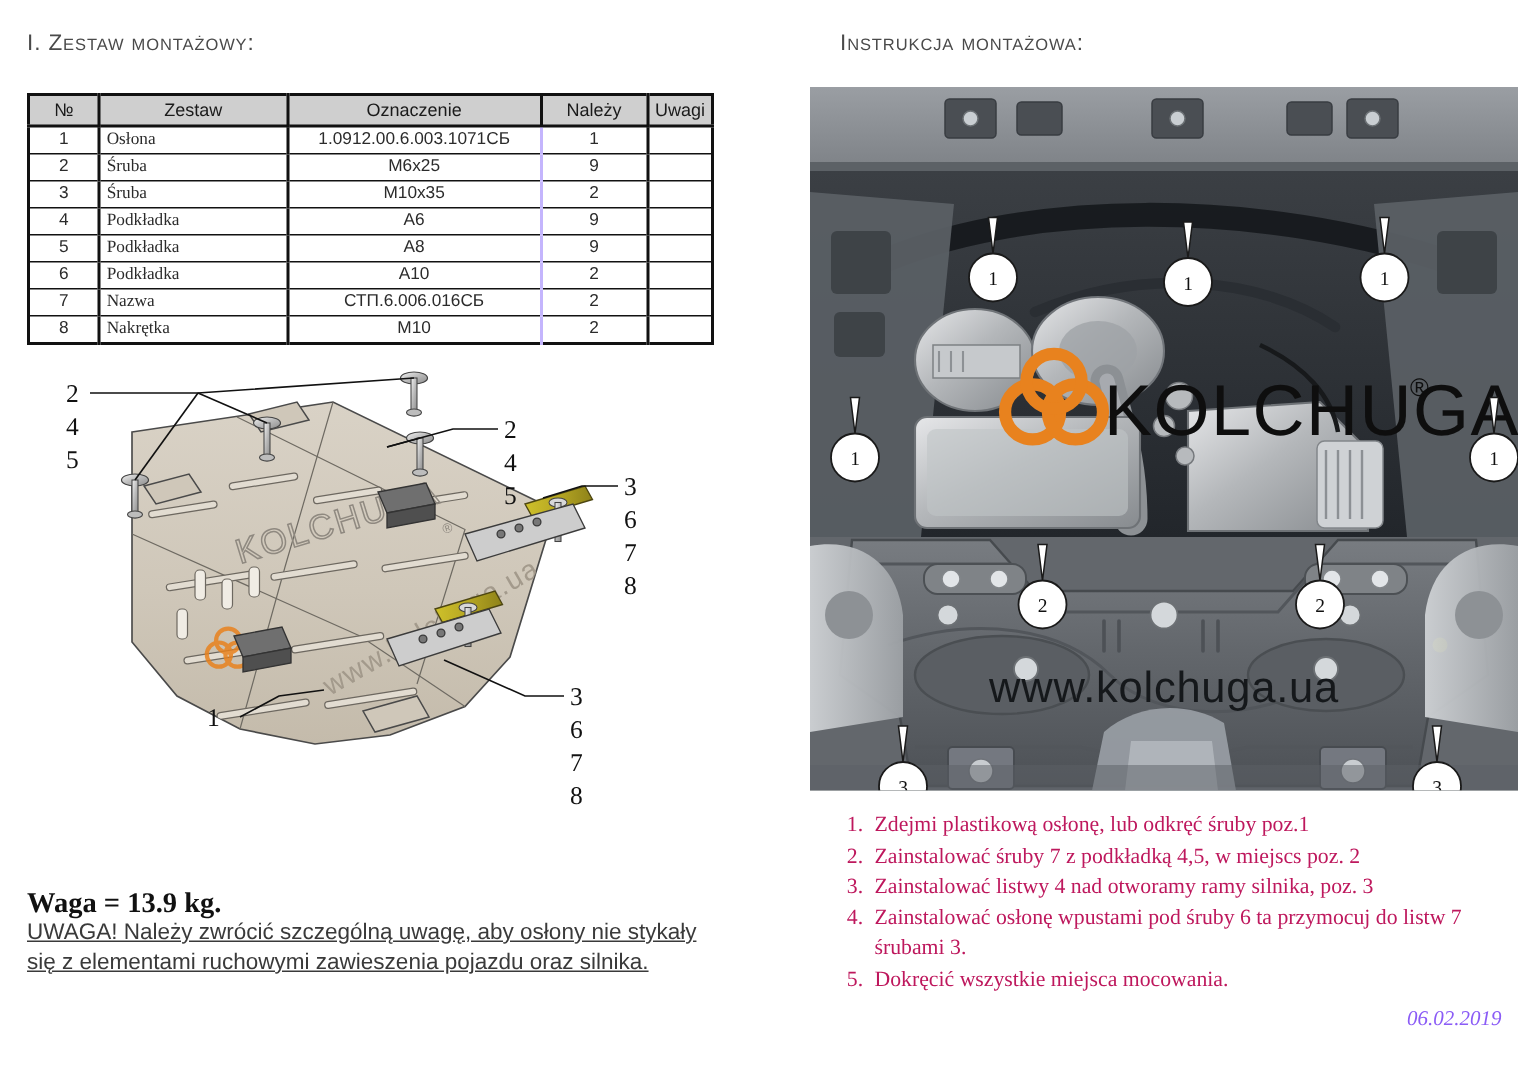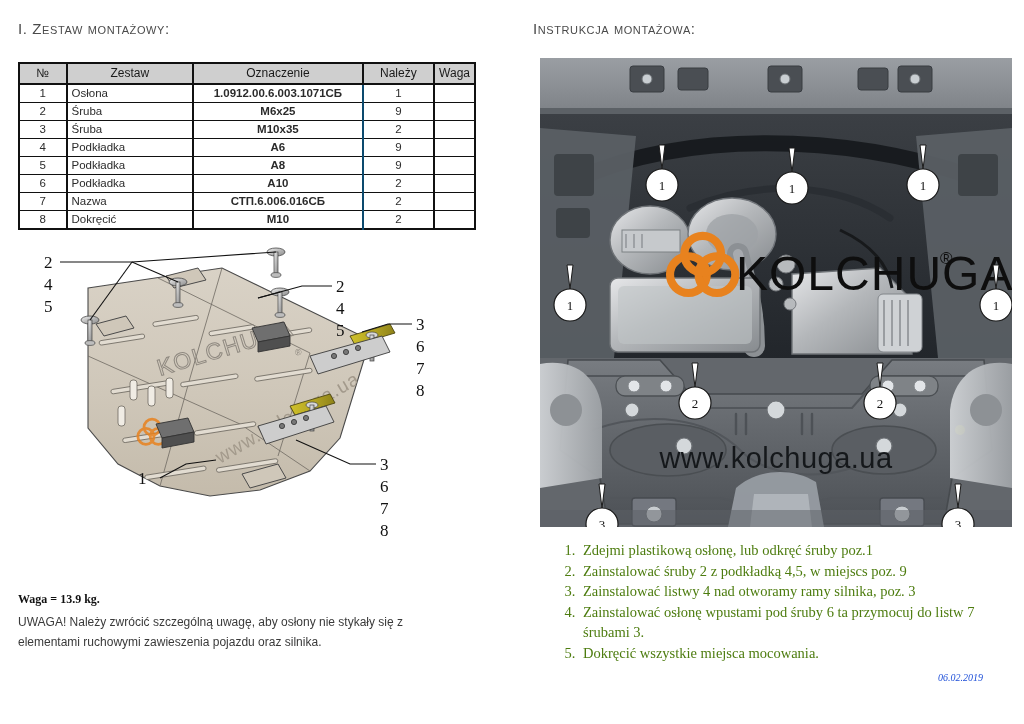--- a/index.html
+++ b/index.html
@@ -10,21 +10,21 @@
   .page{position:absolute;inset:0;}
 
   
   .sec-head{
     position:absolute;
     font-family:"Liberation Sans",sans-serif;
     font-size:15px;letter-spacing:.6px;color:#4a4a4a;
     font-variant:small-caps;white-space:nowrap;
   }
   #head-left{left:18px;top:20px;}
-  #head-right{left:533px;top:20px;}
+  #head-right{left:560px;top:20px;}
 
   
   .tbl{
     position:absolute;left:18px;top:62px;width:458px;
     border-collapse:collapse;border:2px solid #111;
     font-size:11.5px;color:#2b2b2b;background:#fff;
   }
   .tbl th,.tbl td{
     border:1px solid #111;height:17px;line-height:17px;padding:0 4px;
     font-weight:normal;
@@ -32,83 +32,83 @@
   .tbl thead th{
     background:#cfcfcf;color:#1a1a1a;text-align:center;font-size:12px;
     border-bottom:2px solid #111;height:19px;line-height:19px;
   }
   .c-no{width:38px;text-align:center;}
   .c-name{width:118px;text-align:left;}
   .c-mark{width:160px;text-align:center;}
   .c-qty{width:62px;text-align:center;}
   .c-rem{width:auto;text-align:center;}
   .tbl tbody td.c-no{border-right:2px solid #111;}
-  .tbl tbody td.c-name{border-right:2px solid #111;}
-  .tbl tbody td.c-mark{border-right:2px solid #0c4a6e;font-weight:bold;}
+  .tbl tbody td.c-name{border-right:2px solid #111;font-family:Liberation Serif, serif;}
+  .tbl tbody td.c-mark{border-right:2px solid #c4b5fd;}
   .tbl tbody td.c-qty{border-right:2px solid #111;}
   .tbl thead th.c-no,.tbl thead th.c-name,
   .tbl thead th.c-mark,.tbl thead th.c-qty{border-right:2px solid #111;}
 
   
   #drawing{position:absolute;left:10px;top:228px;width:480px;height:330px;}
   #drawing svg{display:block;}
   .lbl{
     font-family:"Liberation Serif",serif;font-size:17px;fill:#111;
   }
 
   
   #weight{
     position:absolute;left:18px;top:592px;
-    font-family:"Liberation Serif",serif;font-weight:bold;font-size:12px;color:#111;
+    font-family:"Liberation Serif",serif;font-weight:bold;font-size:19px;color:#111;
   }
   #warn{
     position:absolute;left:18px;top:612px;width:450px;
-    font-size:12px;line-height:20px;color:#3a3a3a;
+    font-size:15px;line-height:20px;color:#3a3a3a;text-decoration:underline;
   }
 
   
   #photo{
     position:absolute;left:540px;top:58px;width:472px;height:469px;
     overflow:hidden;background:#6d7176;
   }
   #photo svg{display:block;}
 
   
   .cal-txt{font-family:"Liberation Serif",serif;font-size:13px;fill:#111;text-anchor:middle;}
 
   
   #steps{
     position:absolute;left:555px;top:540px;width:460px;
-    font-family:"Liberation Serif",serif;font-size:14.5px;color:#4d7c0f;
+    font-family:"Liberation Serif",serif;font-size:14.5px;color:#be185d;
   }
   #steps ol{margin:0;padding-left:24px;}
   #steps li{line-height:20.5px;margin:0;padding-left:4px;}
 
   
   #date{
     position:absolute;left:938px;top:672px;
-    font-family:"Liberation Serif",serif;font-style:italic;font-size:10px;color:#1d4ed8;
+    font-family:"Liberation Serif",serif;font-style:italic;font-size:14px;color:#8b5cf6;
   }
 </style>
 </head>
 <body>
 
 <div class="page">
 
   <div class="sec-head" id="head-left">I. Zestaw montażowy:</div>
   <div class="sec-head" id="head-right">Instrukcja montażowa:</div>
 
   <table class="tbl">
     <thead>
       <tr>
         <th class="c-no">№</th>
         <th class="c-name">Zestaw</th>
         <th class="c-mark">Oznaczenie</th>
         <th class="c-qty">Należy</th>
-        <th class="c-rem">Waga</th>
+        <th class="c-rem">Uwagi</th>
       </tr>
     </thead>
     <tbody id="tbl-body">
         <tr>
           <td class="c-no">1</td>
           <td class="c-name">Osłona</td>
           <td class="c-mark">1.0912.00.6.003.1071СБ</td>
           <td class="c-qty">1</td>
           <td class="c-rem"></td>
         </tr>
@@ -149,21 +149,21 @@
         </tr>
         <tr>
           <td class="c-no">7</td>
           <td class="c-name">Nazwa</td>
           <td class="c-mark">СТП.6.006.016СБ</td>
           <td class="c-qty">2</td>
           <td class="c-rem"></td>
         </tr>
         <tr>
           <td class="c-no">8</td>
-          <td class="c-name">Dokręcić</td>
+          <td class="c-name">Nakrętka</td>
           <td class="c-mark">M10</td>
           <td class="c-qty">2</td>
           <td class="c-rem"></td>
         </tr>
       </tbody>
   </table>
 
   <div id="drawing">
     <svg width="480" height="330" viewBox="0 0 480 330" xmlns="http://www.w3.org/2000/svg">
       <defs>
@@ -559,21 +559,21 @@
             <circle cx="418" cy="466" r="16" fill="#ffffff" stroke="#1a1a1a" stroke-width="1.2"></circle>
             <text class="cal-txt" x="418" y="471">3</text>
           </g>
         </g>
     </svg>
   </div>
 
   <div id="steps">
     <ol id="steps-list">
         <li>Zdejmi plastikową osłonę, lub odkręć śruby poz.1</li>
-        <li>Zainstalować śruby 2 z podkładką 4,5, w miejscs poz. 9</li>
+        <li>Zainstalować śruby 7 z podkładką 4,5, w miejscs poz. 2</li>
         <li>Zainstalować listwy 4 nad otworamy ramy silnika, poz. 3</li>
         <li>Zainstalować osłonę wpustami pod śruby 6 ta przymocuj do listw 7 śrubami 3.</li>
         <li>Dokręcić wszystkie miejsca mocowania.</li>
       </ol>
   </div>
 
   <div id="date">06.02.2019</div>
 
 </div>
 

